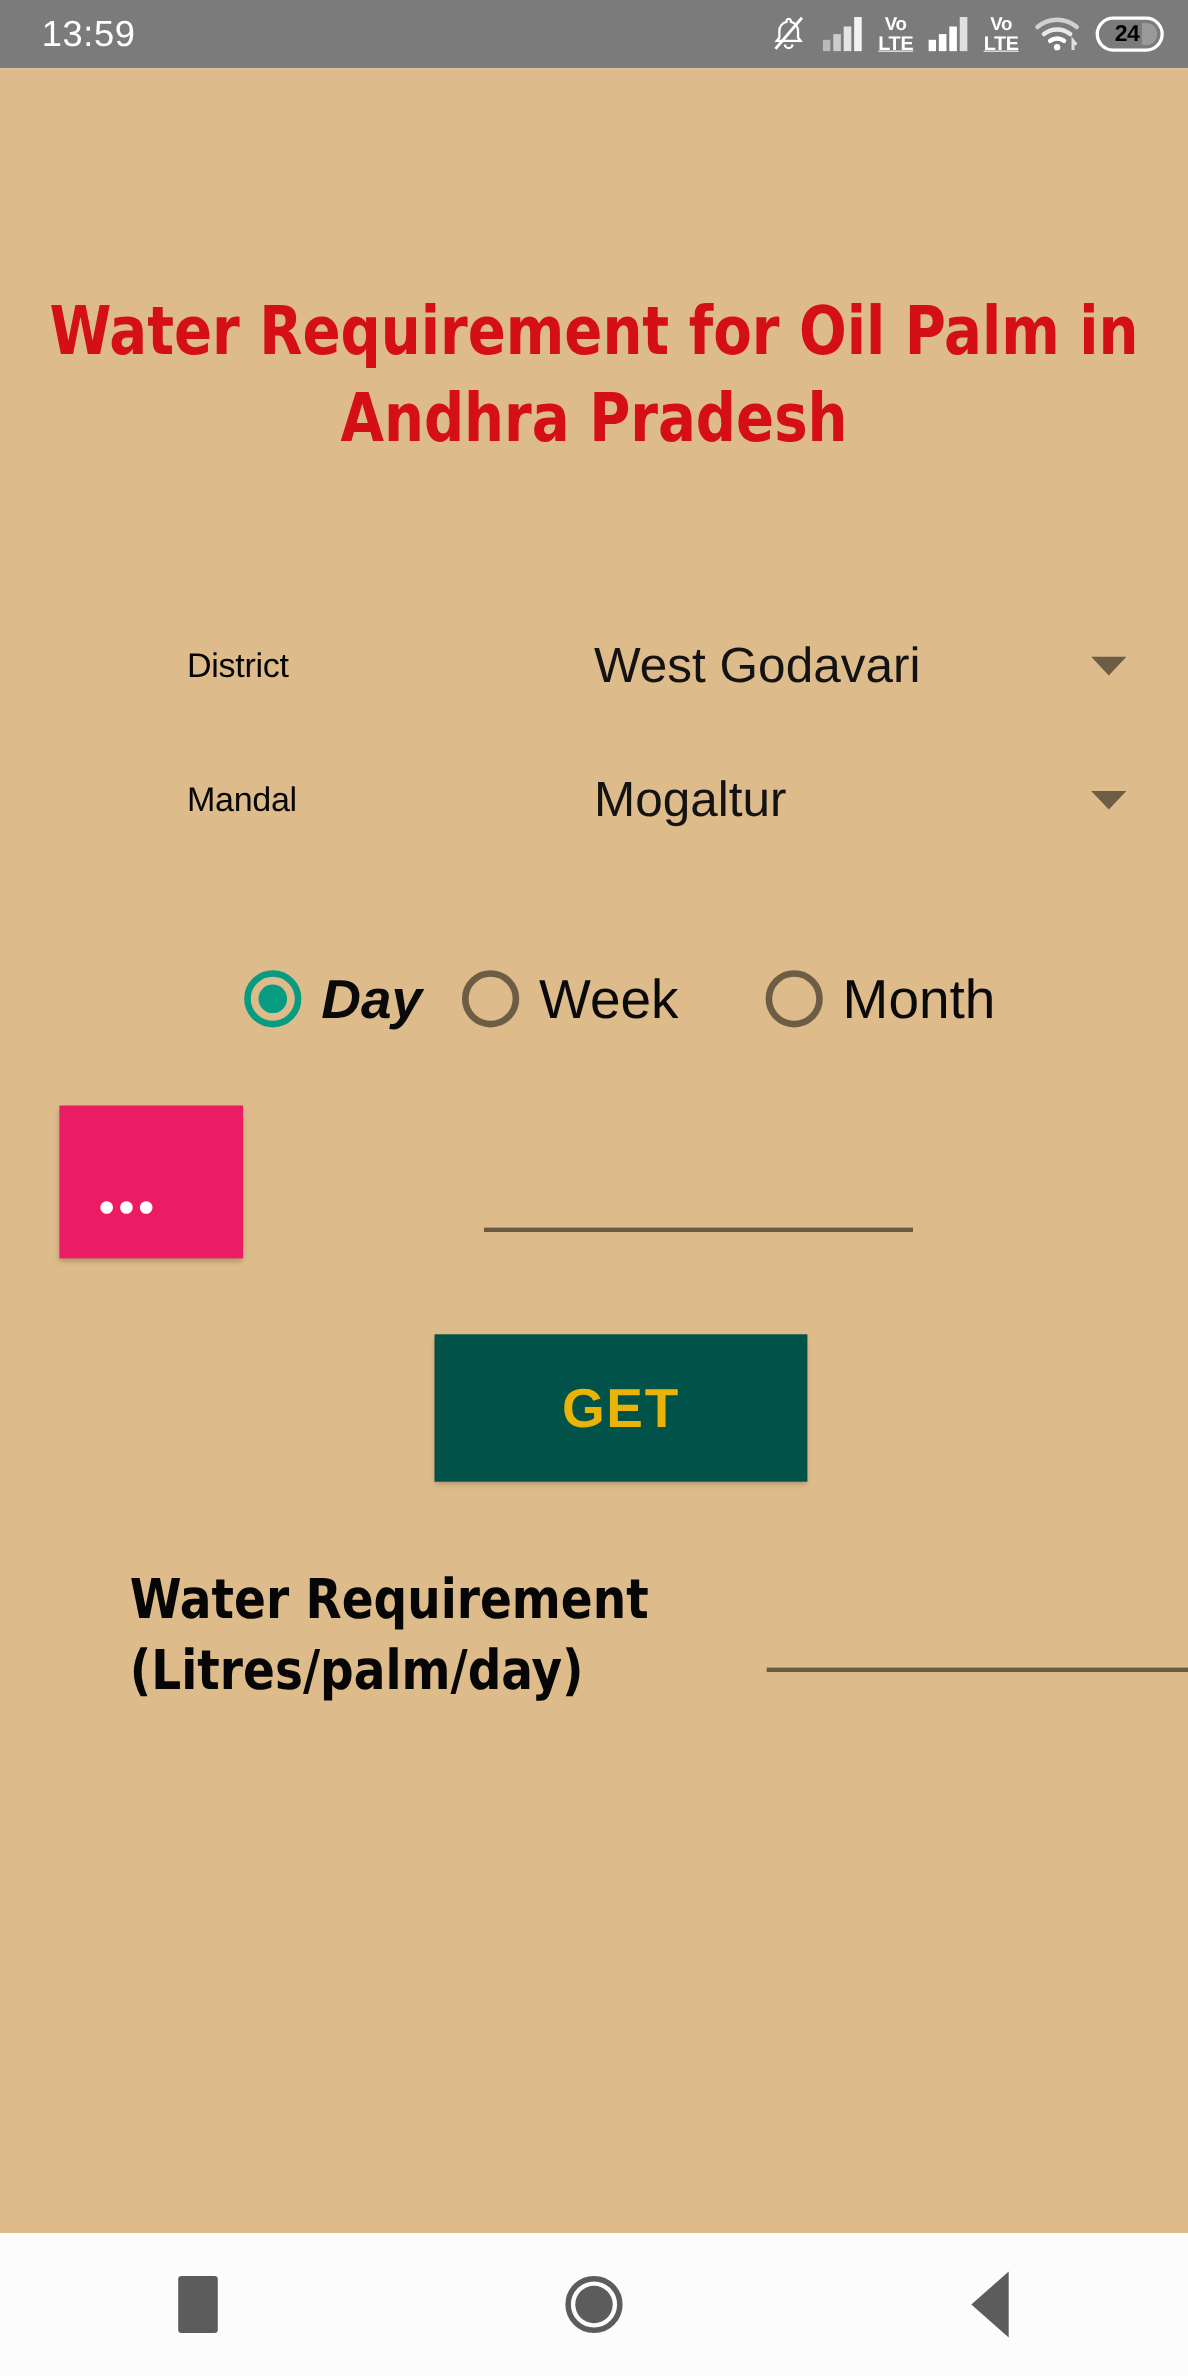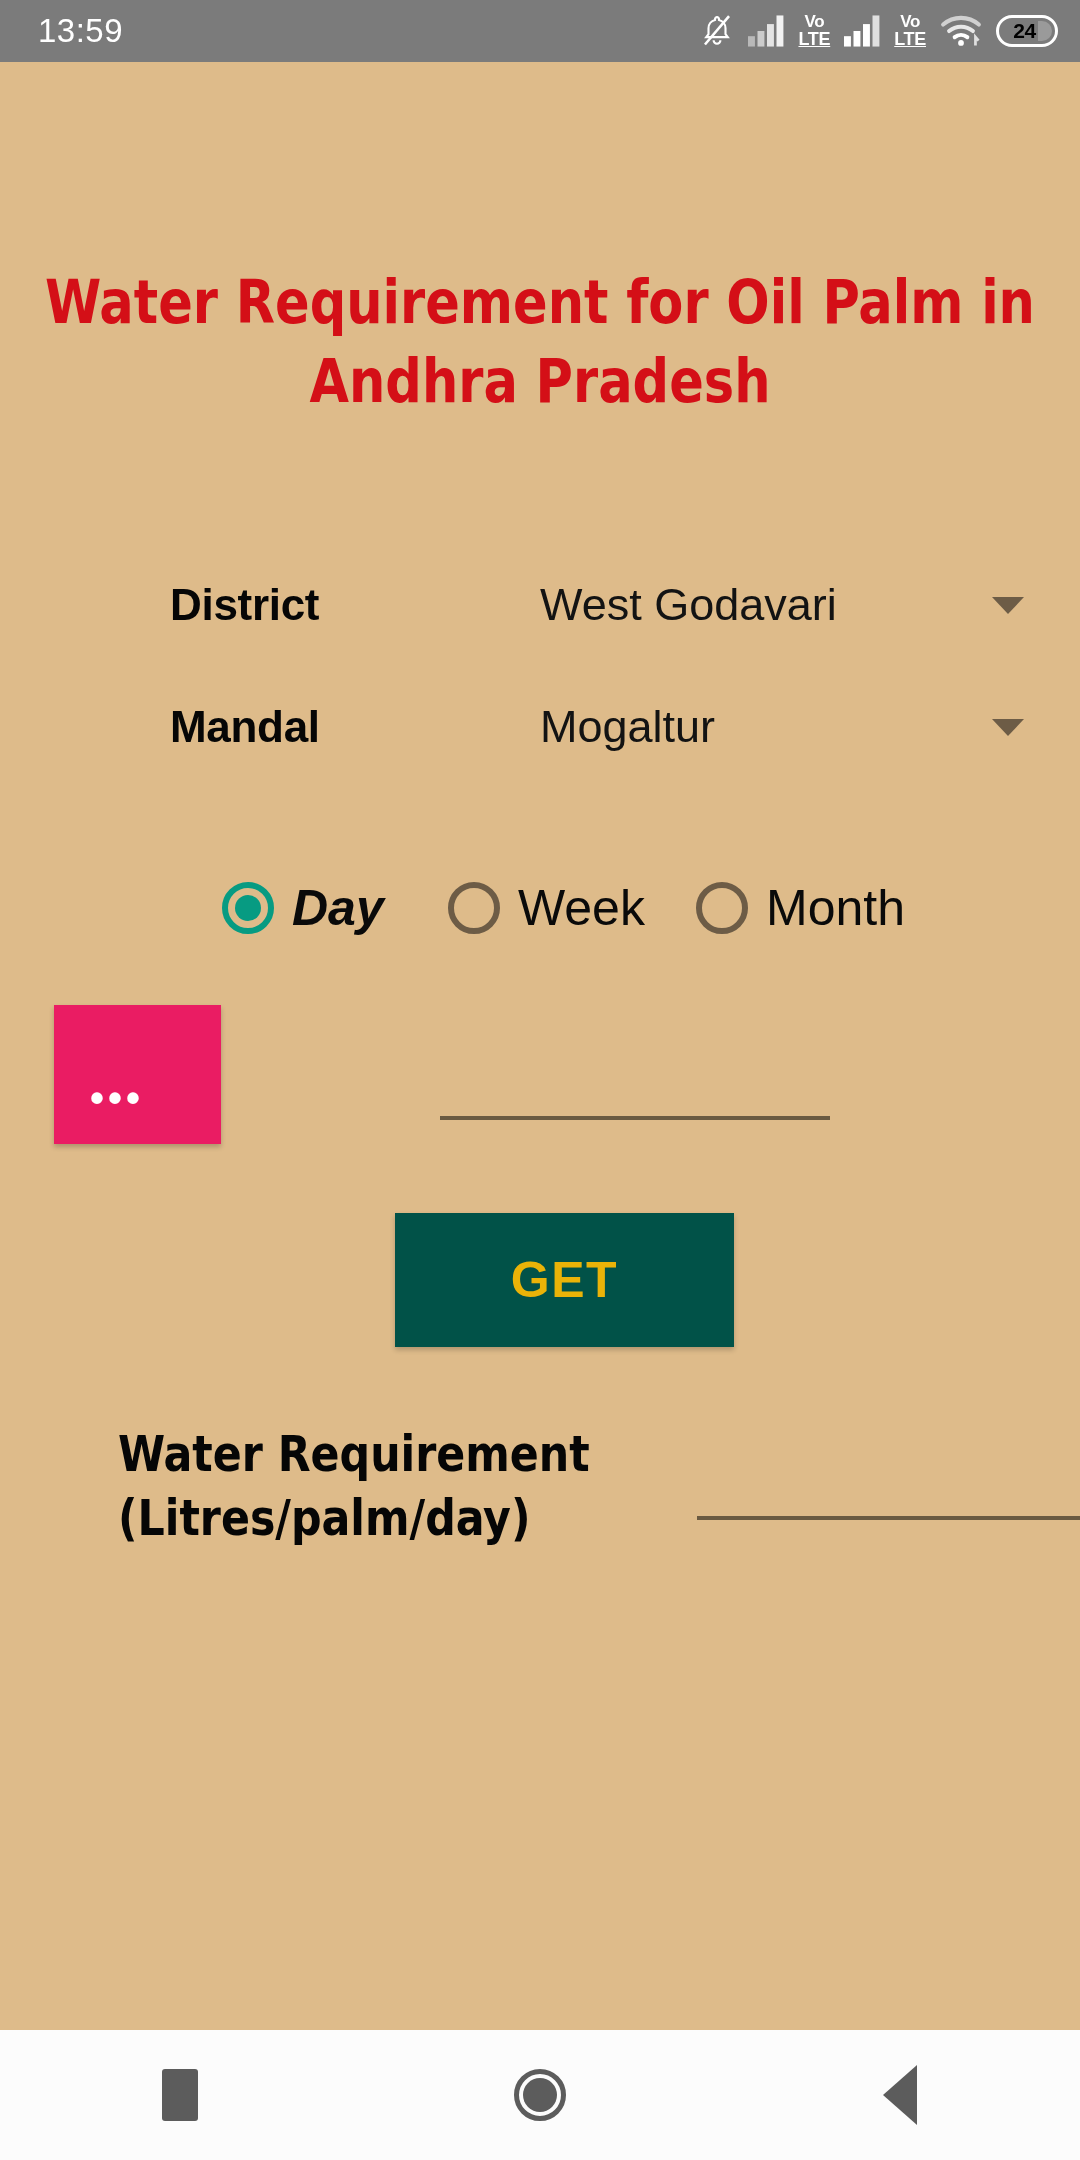--- a/index.html
+++ b/index.html
@@ -83,22 +83,22 @@
   .sel-row {
     position: absolute; left: 0; width: 1080px;
     display: flex; align-items: center;
   }
   #row-district { top: 500px; height: 86px; }
   #row-mandal   { top: 622px; height: 86px; }
 
   .sel-label {
     position: absolute; left: 170px;
     color: #060606;
-    font-size: 44px;
-    font-weight: 700;
+    font-size: 31px;
+    font-weight: 400;
     letter-spacing: -0.3px;
   }
   .sel-value {
     position: absolute; left: 540px;
     color: #131313;
     font-size: 45px;
     font-weight: 400;
   }
   .sel-caret {
     position: absolute; left: 992px;
@@ -112,21 +112,21 @@
   #radio-group {
     position: absolute; left: 0; top: 800px;
     width: 1080px; height: 92px;
     display: flex; align-items: center;
   }
   .radio-item {
     display: flex; align-items: center;
     position: absolute;
   }
   #radio-day   { left: 222px; }
-  #radio-week  { left: 448px; }
+  #radio-week  { left: 420px; }
   #radio-month { left: 696px; }
 
   .radio-mark {
     width: 52px; height: 52px;
     border-radius: 50%;
     border: 6px solid #6d5c46;
     display: flex; align-items: center; justify-content: center;
     flex: none;
   }
   .radio-mark.on { border-color: #079b82; }

